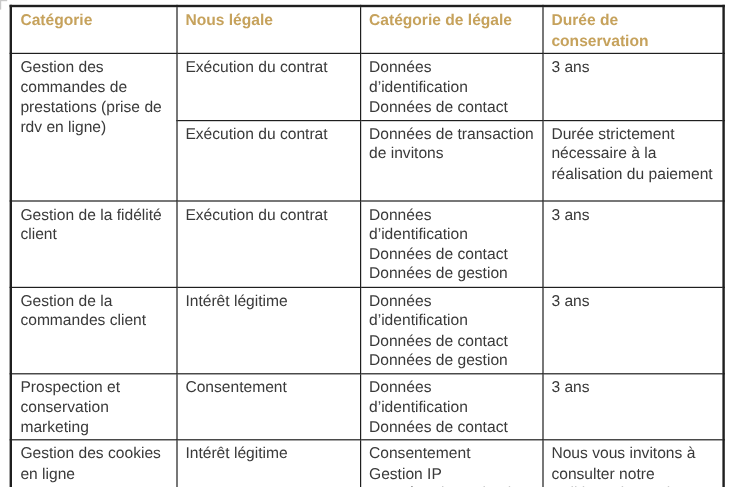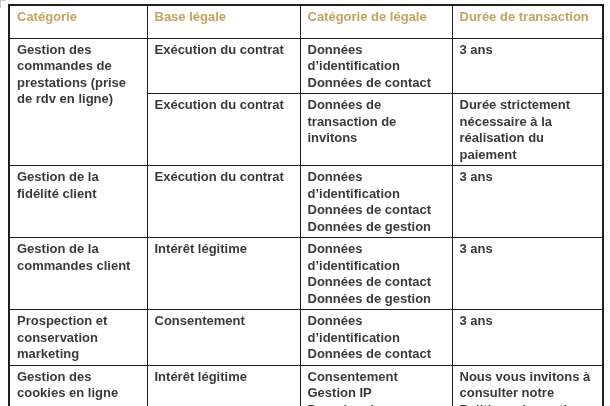--- a/index.html
+++ b/index.html
@@ -41,21 +41,21 @@
     font-size: 13px;
     line-height: 16.5px;
   }
   table.rgpd th,
   table.rgpd td {
     border: 1px solid var(--border);
     vertical-align: top;
     text-align: left;
     padding: 3px 6px 2px 7px;
     overflow: hidden;
-    font-weight: bold;
+    font-weight: normal;
   }
   table.rgpd thead th {
     color: var(--accent);
     font-weight: bold;
     height: 33px;
   }
   tr.r0 { height: 51px; }
   tr.r1 { height: 67px; }
   tr.r2 { height: 62px; }
   tr.r3 { height: 66px; }
@@ -72,23 +72,23 @@
   <table class="rgpd">
     <colgroup>
       <col style="width:138px">
       <col style="width:153px">
       <col style="width:152px">
       <col style="width:151px">
     </colgroup>
     <thead>
       <tr>
         <th>Catégorie</th>
-        <th>Base légale</th>
+        <th>Nous légale</th>
         <th>Catégorie de légale</th>
-        <th>Durée de transaction</th>
+        <th>Durée de conservation</th>
       </tr>
     </thead>
     <tbody>
       <tr class="r0">
         <td rowspan="2">Gestion des commandes de prestations (prise de rdv en ligne)</td>
         <td>Exécution du contrat</td>
         <td>
           <span class="cat-line">Données d’identification</span>
           <span class="cat-line">Données de contact</span>
         </td>

